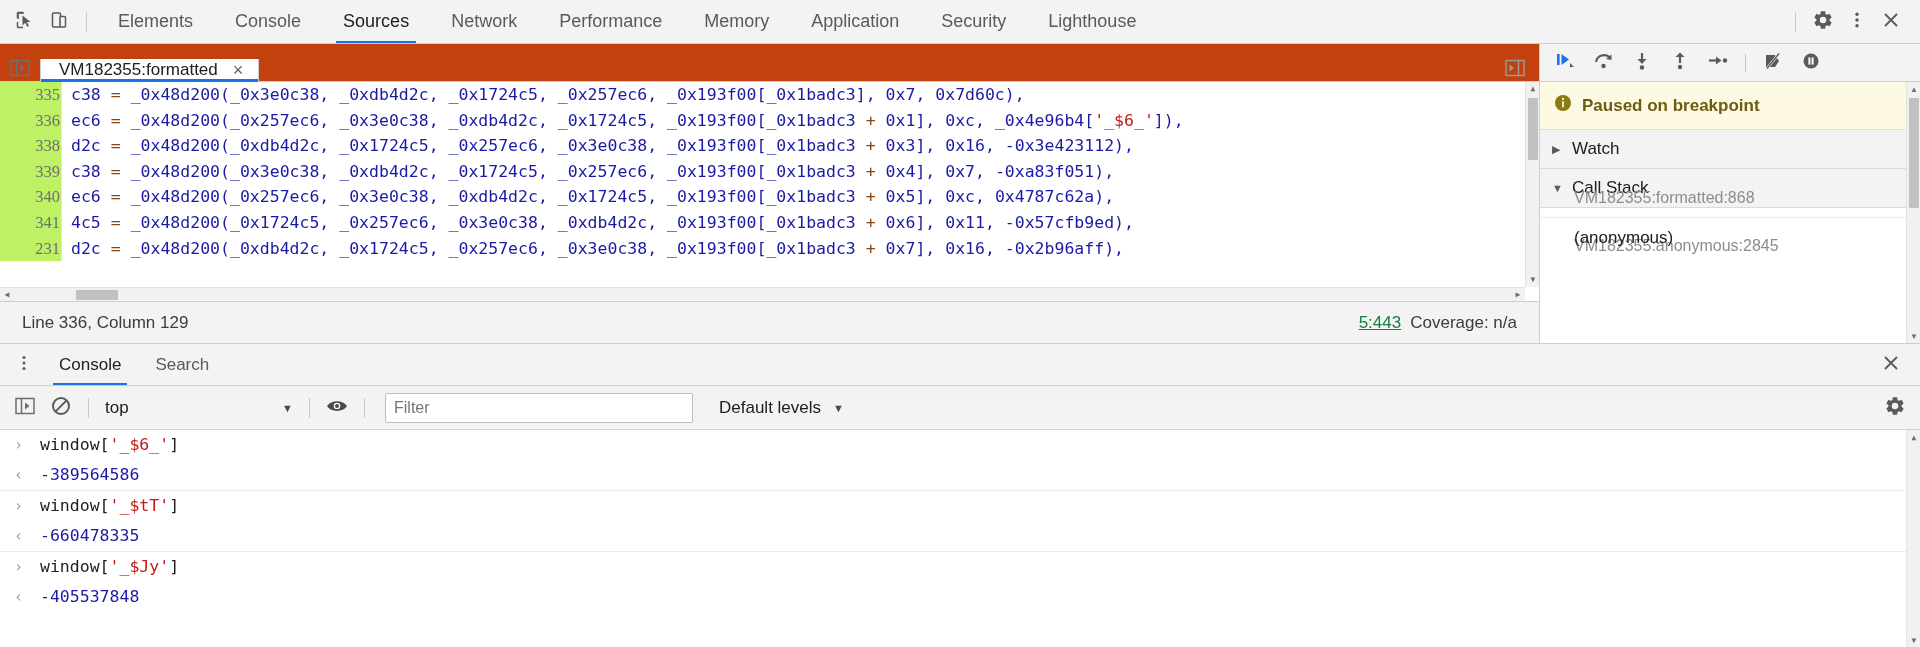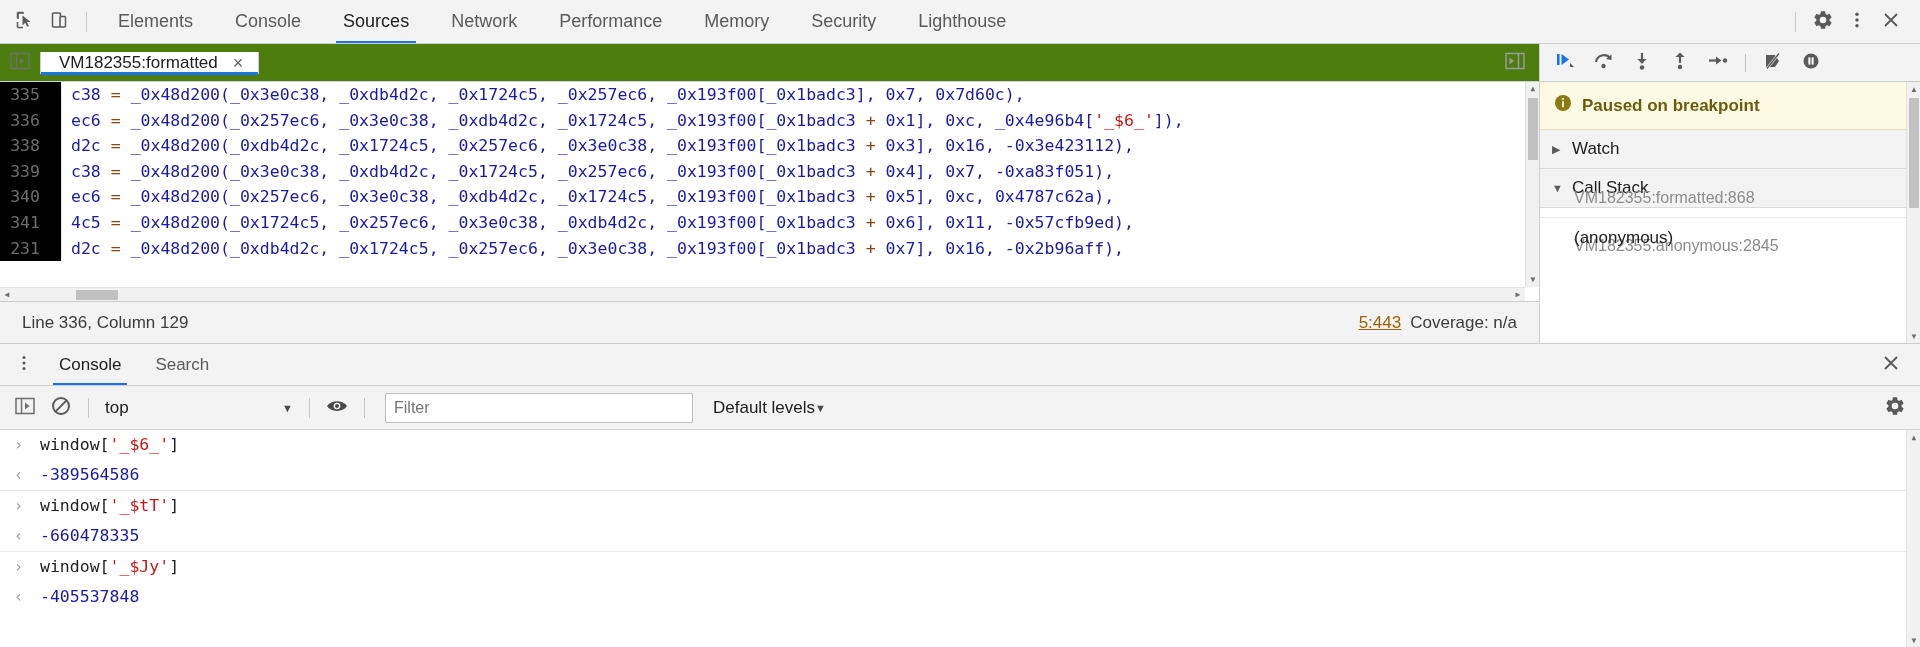--- a/index.html
+++ b/index.html
@@ -57,24 +57,24 @@
   .source-main {
     flex: 1;
     display: flex; flex-direction: column;
     min-width: 0;
     border-right: 1px solid #cdcdcd;
   }
 
   
   .file-tabstrip {
     height: 38px;
-    background: #4d7c0f;
+    background: #c2410c;
     border-bottom: 1px solid #cdcdcd;
     display: flex;
-    align-items: center;
+    align-items: flex-end;
     position: relative;
   }
   .navigator-toggle {
     width: 40px;
     display: flex; align-items: center; justify-content: center;
     cursor: pointer;
   }
   .file-tab {
     display: flex; align-items: center;
     padding: 0 12px 0 18px;
@@ -107,25 +107,26 @@
     overflow: hidden;
     font-family: "DejaVu Sans Mono", monospace;
     font-size: 16.5px;
     line-height: 25.6px;
   }
   .code-scroll { position: absolute; inset: 0 14px 14px 0; overflow: hidden; }
   .code-line { display: flex; white-space: pre; height: 25.6px; }
   .gutter {
     width: 62px;
     text-align: right;
-    padding-right: 21px;
+    padding-right: 1px;
     color: #6e6e6e;
     flex: 0 0 62px;
     border-right: 1px solid #e6e6e6;
-    background: #000000;
+    background: #bef264;
+    font-family: Liberation Serif, serif;
   }
   .code-text { padding-left: 9px; color: #1a1aa6; }
   .tok-var   { color: #1a1aa6; }
   .tok-eq    { color: #8b4513; }
   .tok-str   { color: #c41a16; }
   .tok-plain { color: #1a1aa6; }
   .tok-op    { color: #8b4513; }
 
   
   .v-scroll {
@@ -161,21 +162,21 @@
     height: 42px;
     background: #f3f3f3;
     border-top: 1px solid #cdcdcd;
     display: flex; align-items: center;
     padding: 0 22px 0 22px;
     font-size: 17px;
     color: #3c3c3c;
   }
   .status-right { margin-left: auto; display: flex; align-items: center; gap: 9px; }
   .coverage-link {
-    color: #a16207; text-decoration: underline; cursor: pointer;
+    color: #15803d; text-decoration: underline; cursor: pointer;
   }
 
   
   .debug-sidebar {
     width: 380px;
     display: flex; flex-direction: column;
     background: #ffffff;
     flex: 0 0 380px;
     position: relative;
   }
@@ -299,23 +300,23 @@
     background: #fff;
     font-size: 16px;
     padding: 0 8px;
     color: #202020;
     font-family: "Liberation Sans", sans-serif;
     border-radius: 2px;
     margin-left: 10px;
   }
   .filter-input::placeholder { color: #757575; }
   .levels-select {
-    display: flex; align-items: center; gap: 0;
+    display: flex; align-items: center; gap: 12px;
     font-size: 17px; color: #202020;
-    margin-left: 12px; padding: 0 6px; height: 28px;
+    margin-left: 18px; padding: 0 6px; height: 28px;
     cursor: pointer;
   }
   .ct-right { margin-left: auto; display: flex; align-items: center; }
 
   .console-body {
     flex: 1; background: #fff; overflow: hidden; position: relative;
     font-family: "DejaVu Sans Mono", monospace;
   }
   .console-row {
     display: flex; align-items: flex-start;
@@ -379,20 +380,23 @@
         <span>Sources</span>
       </div>
     <div class="panel-tab">
         <span>Network</span>
       </div>
     <div class="panel-tab">
         <span>Performance</span>
       </div>
     <div class="panel-tab">
         <span>Memory</span>
+      </div>
+    <div class="panel-tab">
+        <span>Application</span>
       </div>
     <div class="panel-tab">
         <span>Security</span>
       </div>
     <div class="panel-tab">
         <span>Lighthouse</span>
       </div>
   </div>
 
   <div class="tb-right">

